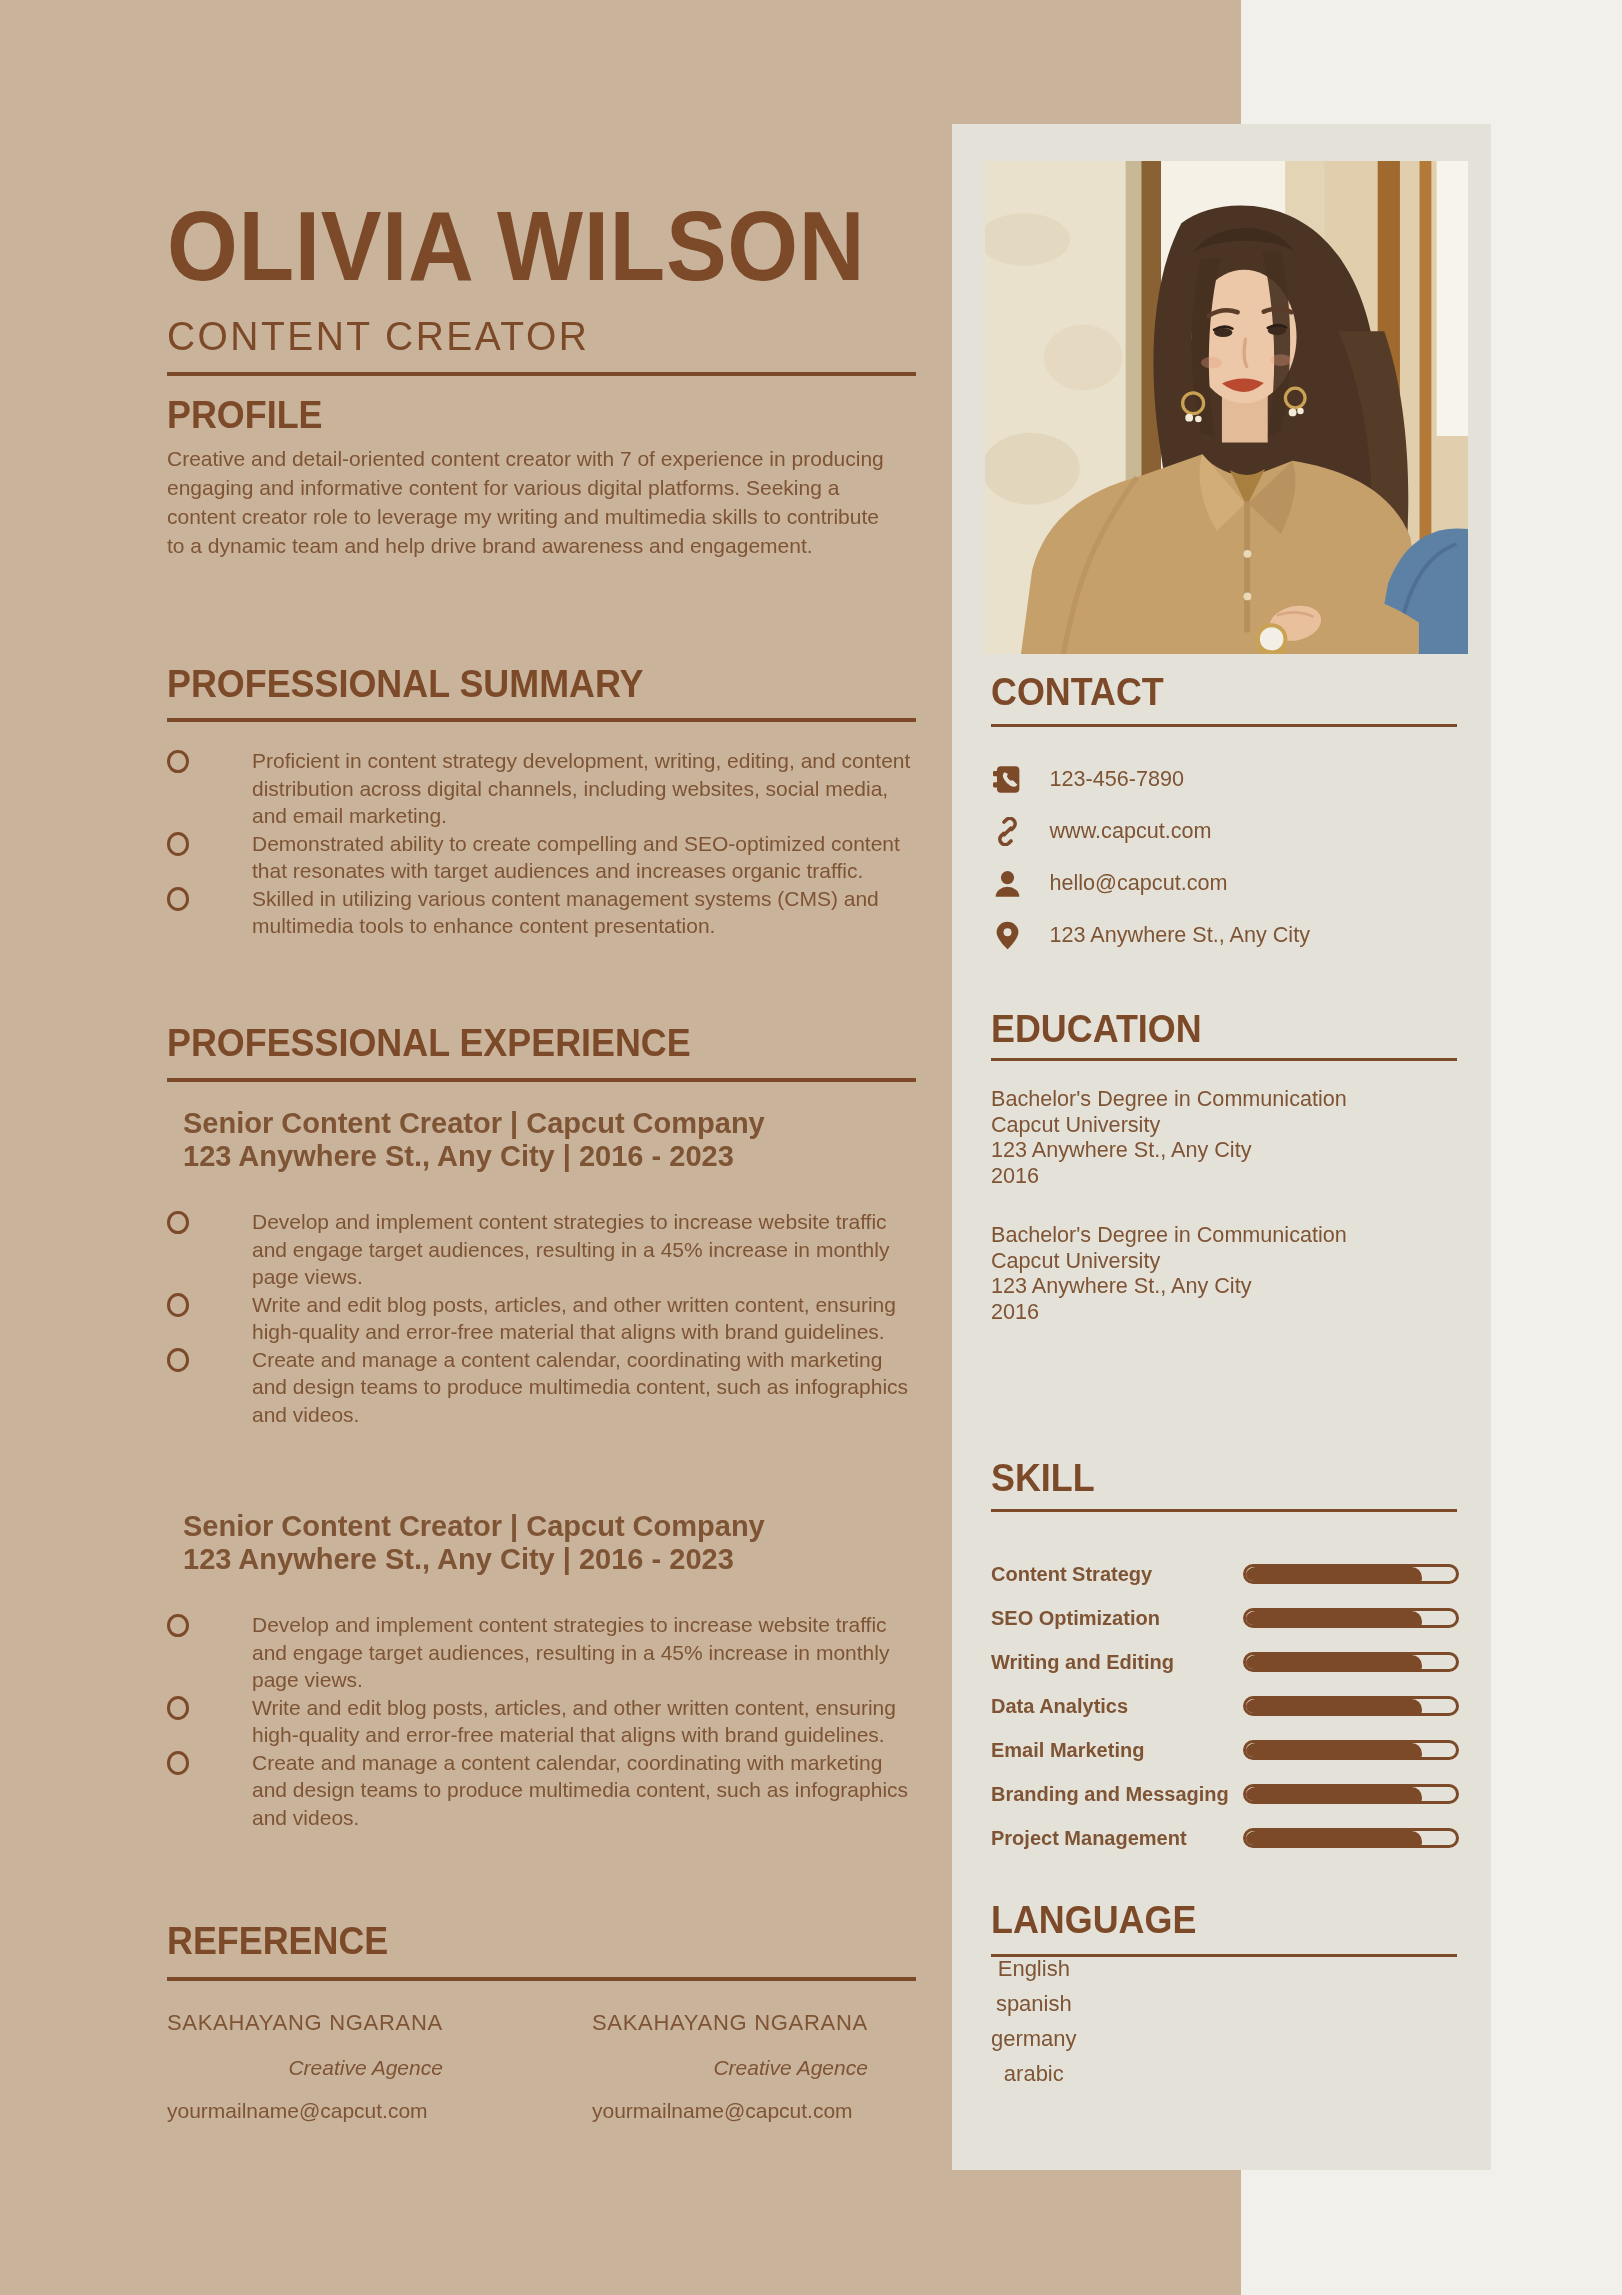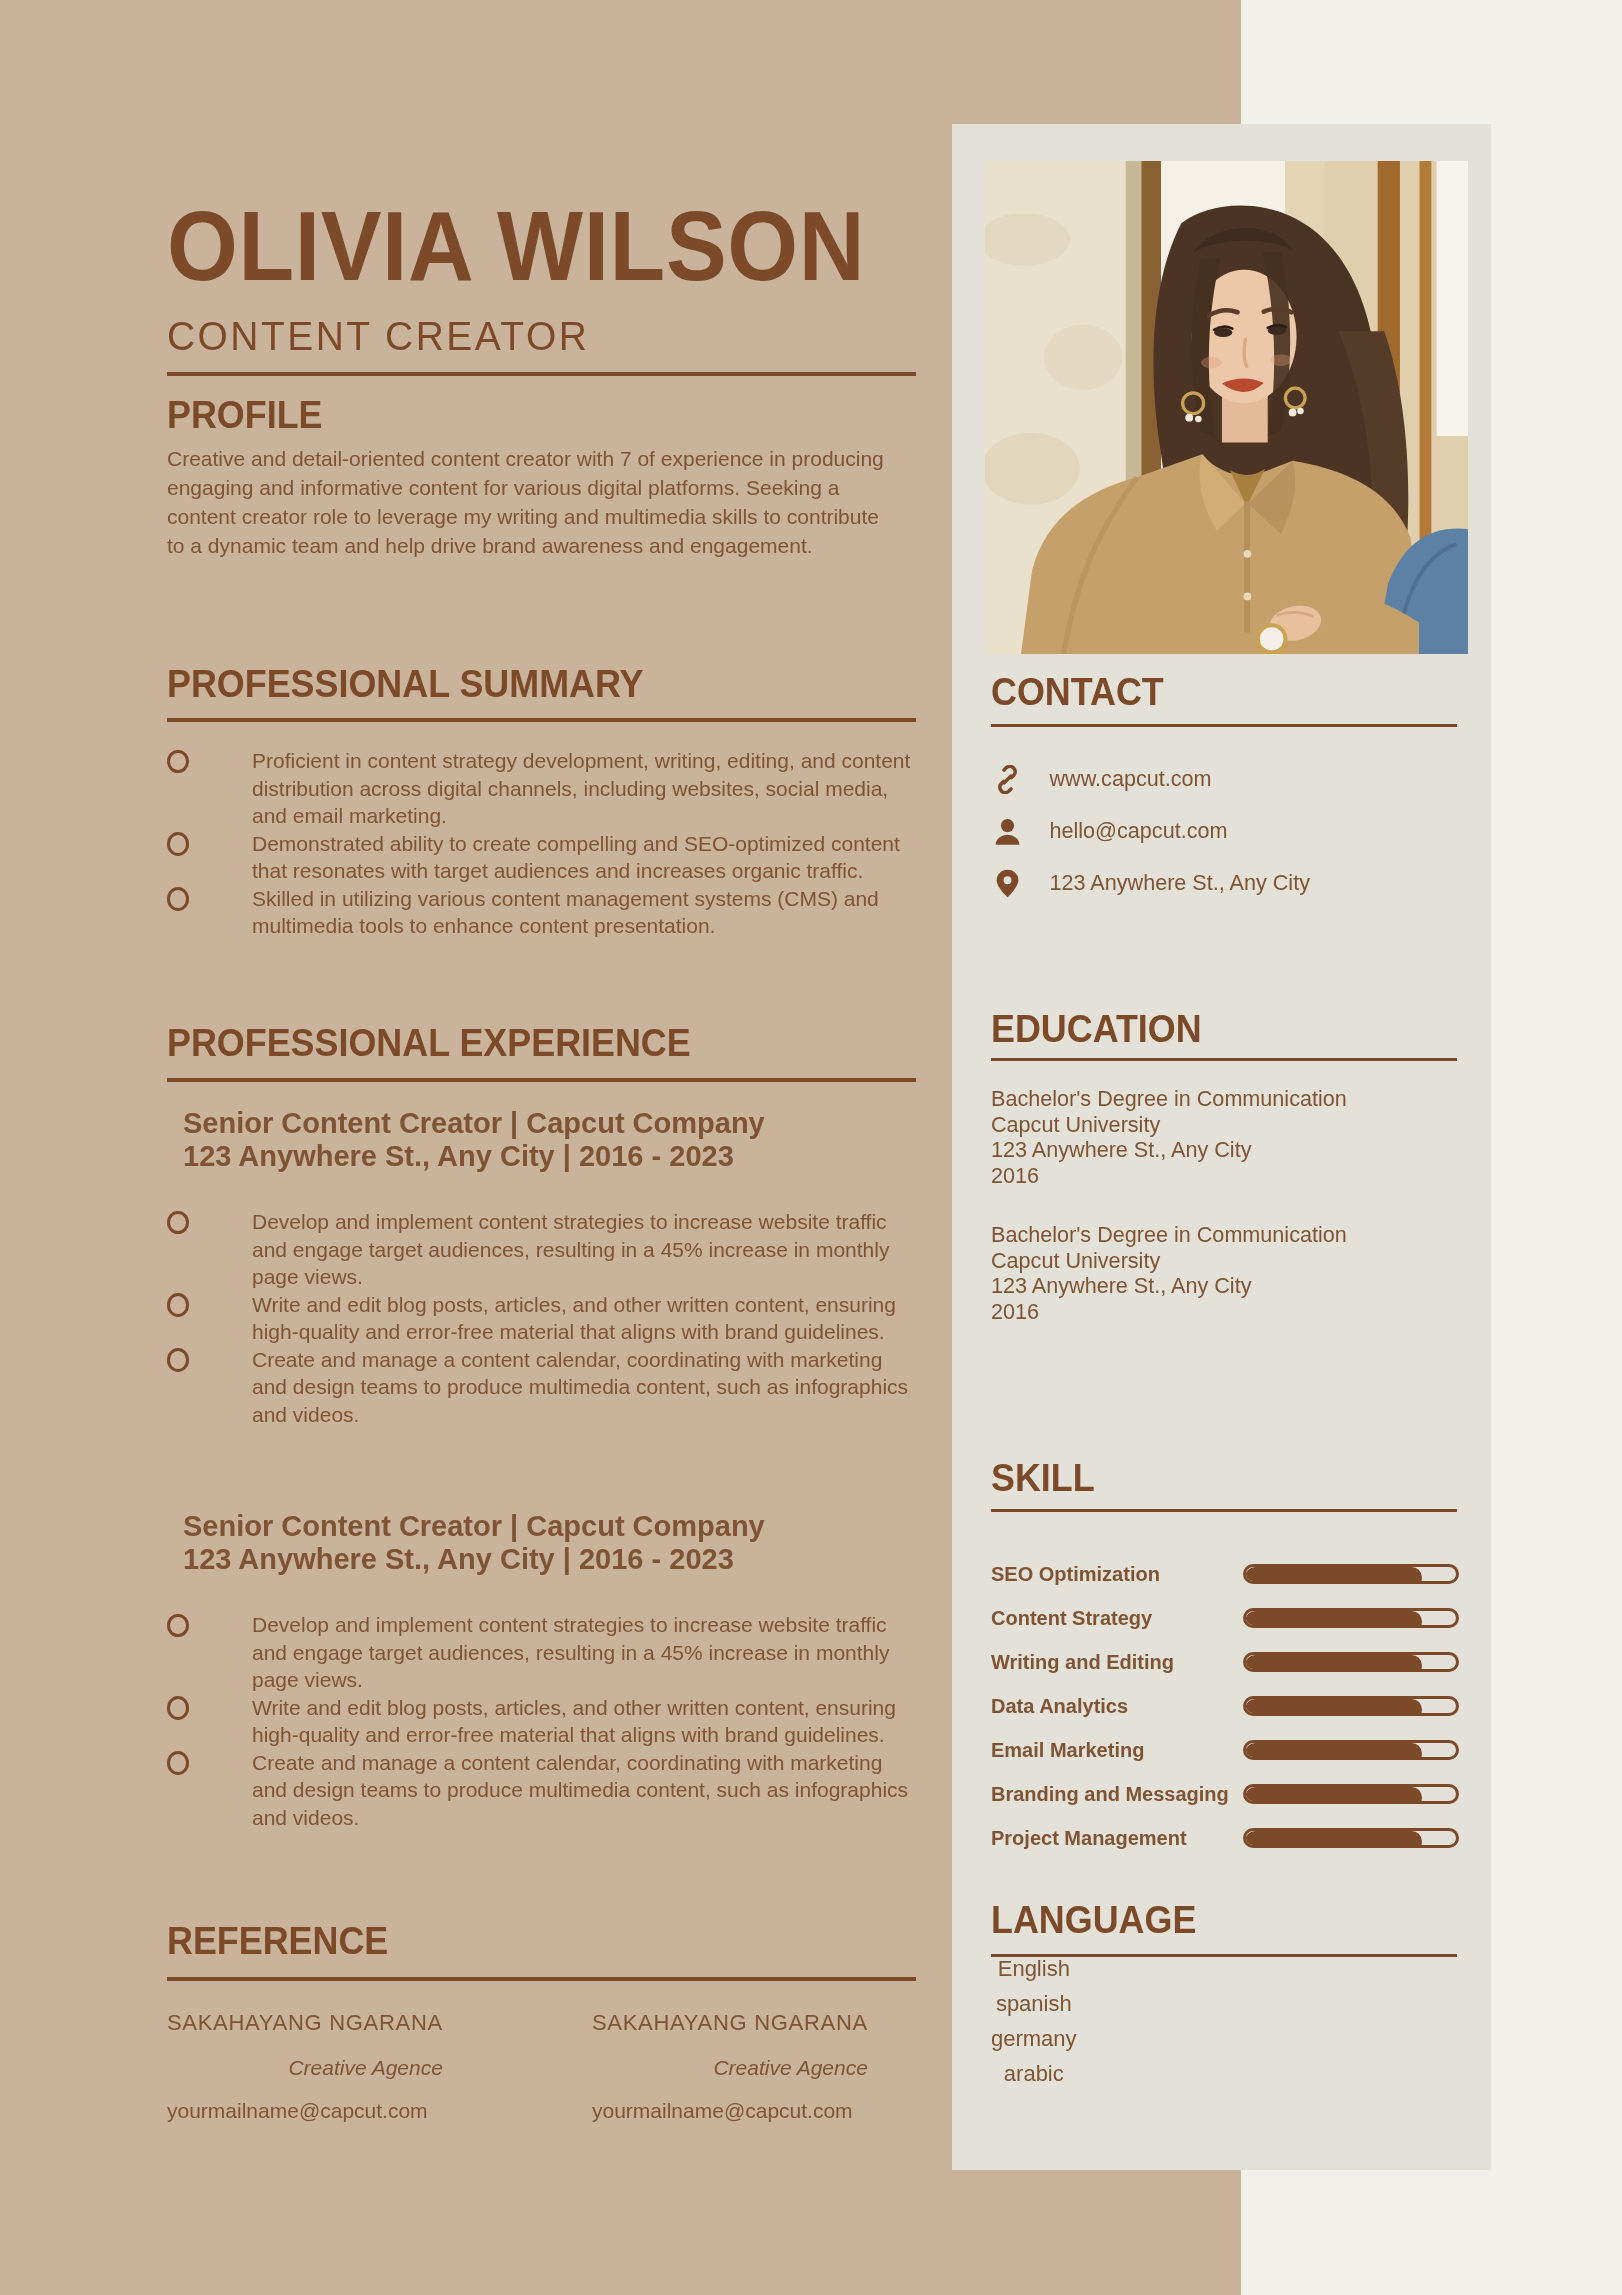--- a/index.html
+++ b/index.html
@@ -190,20 +190,29 @@
         <circle cx="438" cy="730" r="21" fill="#f4efe6" stroke="#c9a254" stroke-width="6"></circle>
         <path d="M418 744 q 20 14 42 2" stroke="#c9a254" stroke-width="8" fill="none"></path>
       </svg>
     </div>
 
     <h3 class="abs" style="left:39px;top:548px;">CONTACT</h3>
     <div class="rule abs" style="left:39px;top:600px;width:466px;height:3.3px;"></div>
     <div class="abs" style="left:41px;top:629px;width:466px;">
       <div class="contact-row">
         <svg class="contact-icon" viewBox="0 0 44 44">
+          <rect class="ico" x="6" y="2" width="34" height="40" rx="6"></rect>
+          <rect class="ico" x="0" y="9" width="8" height="8" rx="2"></rect>
+          <rect class="ico" x="0" y="26" width="8" height="8" rx="2"></rect>
+          <path d="M17 11 q -4 5 0 11 q 4 7 10 10 q 7 3 10 -2 l -6 -6 q -2 -2 -4 0 q -4 -2 -6 -7 q 2 -2 1 -4 z" fill="#e4e1d8"></path>
+        </svg>
+        <span class="contact-text">123-456-7890</span>
+      </div>
+      <div class="contact-row">
+        <svg class="contact-icon" viewBox="0 0 44 44">
           <g stroke="#7c4a28" stroke-width="5.5" fill="none" stroke-linecap="round">
             <path d="M16 25 l-3.5 3.5 a8 8 0 0 0 11.3 11.3 l3.5 -3.5"></path>
             <path d="M28 19 l3.5 -3.5 a8 8 0 0 0 -11.3 -11.3 l-3.5 3.5"></path>
             <path d="M17 27 L27 17"></path>
           </g>
         </svg>
         <span class="contact-text">www.capcut.com</span>
       </div>
       <div class="contact-row">
         <svg class="contact-icon" viewBox="0 0 44 44">
@@ -233,27 +242,27 @@
       <div>Bachelor's Degree in Communication</div>
       <div>Capcut University</div>
       <div>123 Anywhere St., Any City</div>
       <div>2016</div>
     </div>
 
     <h3 class="abs" style="left:39px;top:1334px;">SKILL</h3>
     <div class="rule abs" style="left:39px;top:1385px;width:466px;height:3.3px;"></div>
     <div class="abs" style="left:39px;top:1428px;width:468px;">
       <div class="skill-row">
+        <span class="skill-label">Content Strategy</span>
+        <span class="skill-bar">
+            <span class="skill-fill" style="width: 84%;"></span>
+          </span>
+      </div>
+      <div class="skill-row">
         <span class="skill-label">SEO Optimization</span>
-        <span class="skill-bar">
-            <span class="skill-fill" style="width: 84%;"></span>
-          </span>
-      </div>
-      <div class="skill-row">
-        <span class="skill-label">Content Strategy</span>
         <span class="skill-bar">
             <span class="skill-fill" style="width: 84%;"></span>
           </span>
       </div>
       <div class="skill-row">
         <span class="skill-label">Writing and Editing</span>
         <span class="skill-bar">
             <span class="skill-fill" style="width: 84%;"></span>
           </span>
       </div>

